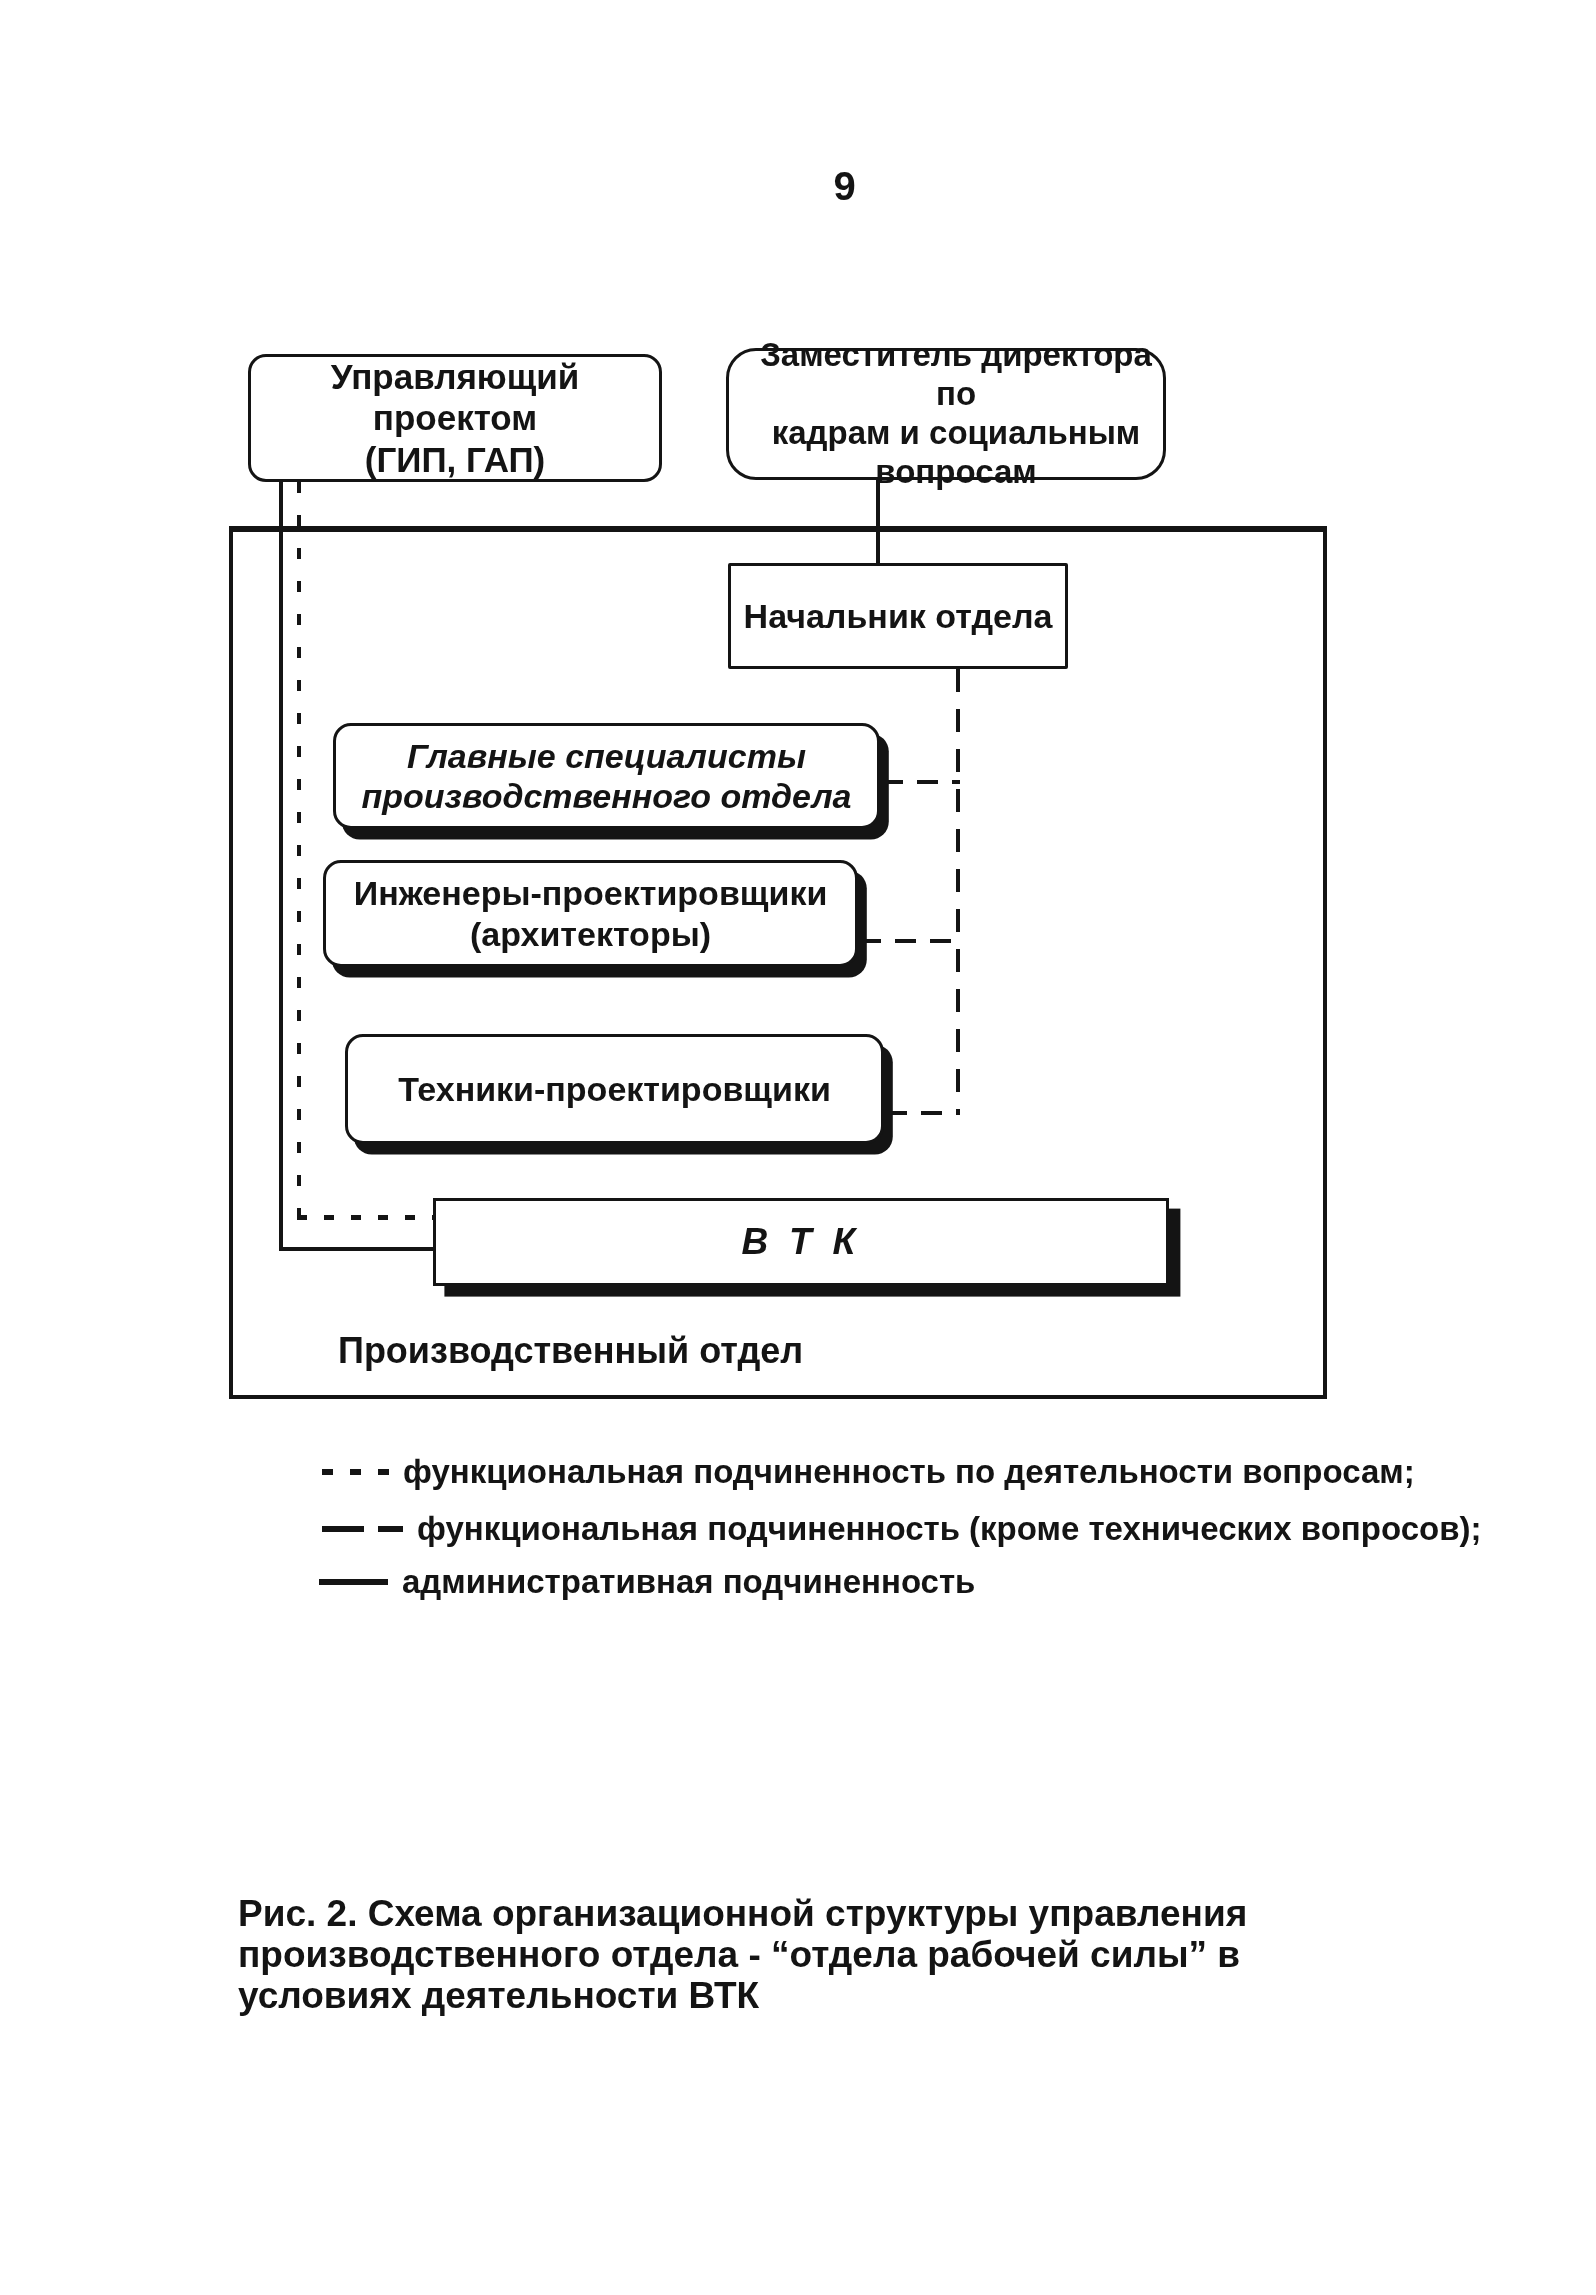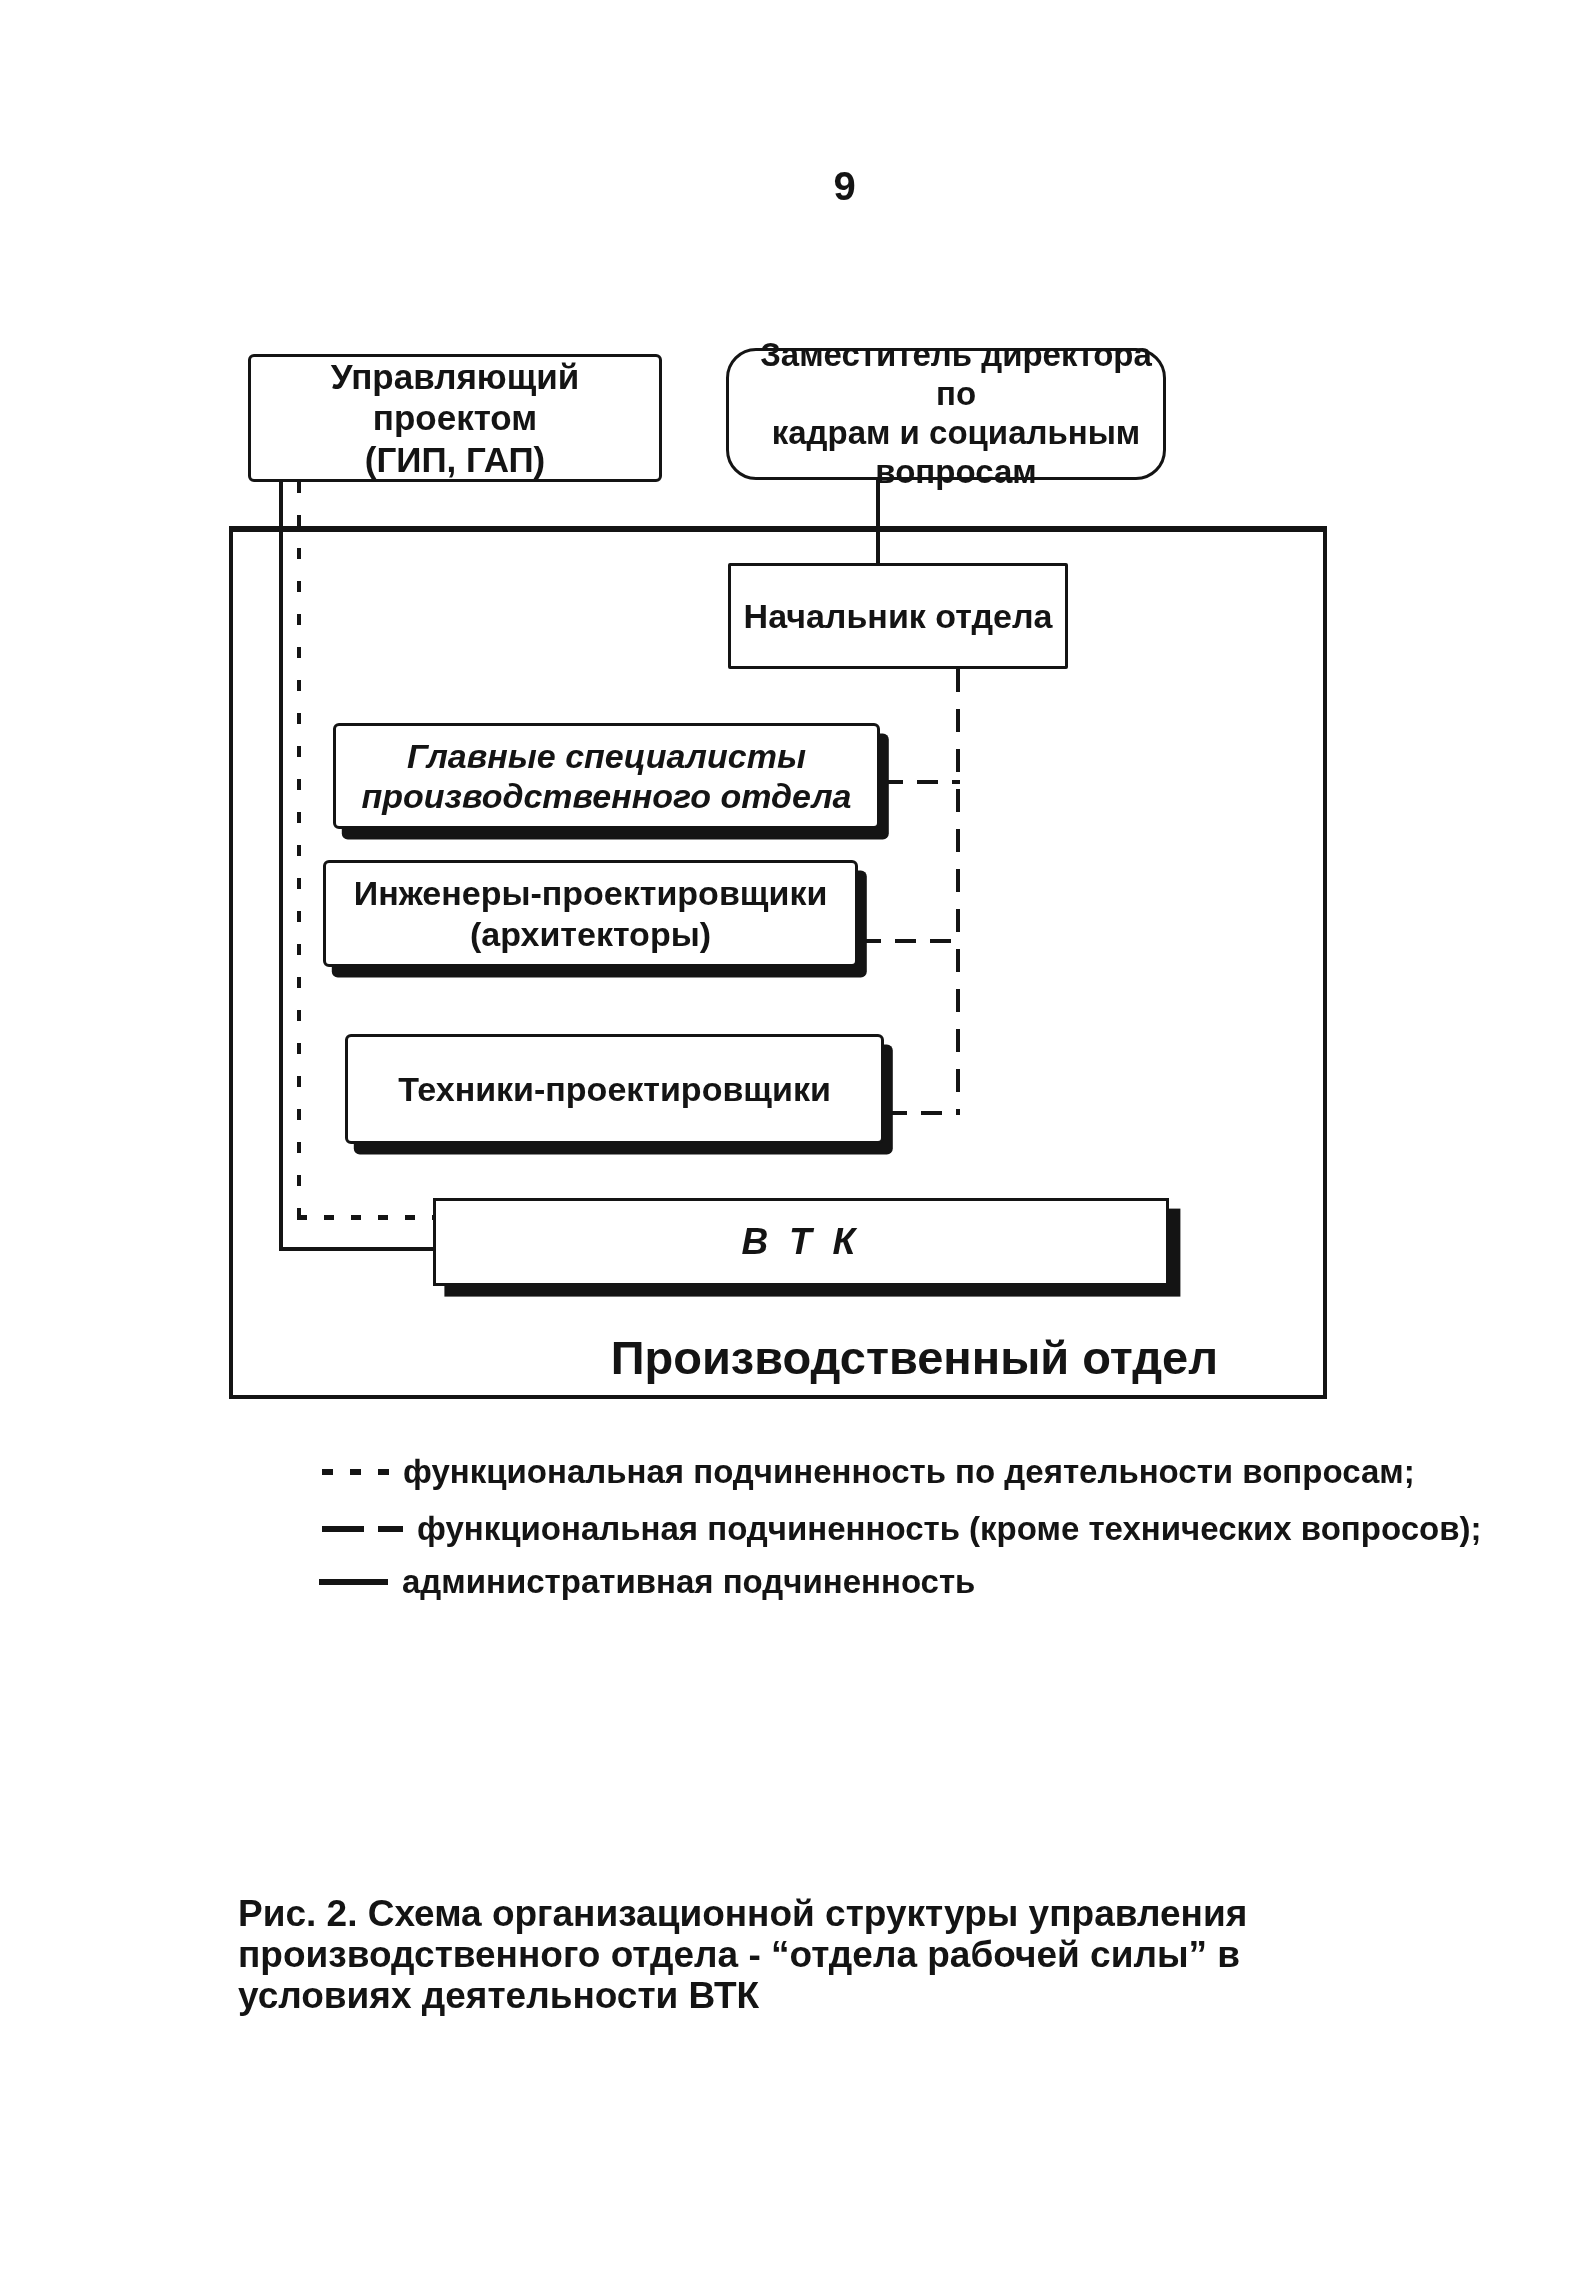--- a/index.html
+++ b/index.html
@@ -7,42 +7,42 @@
   html,body { background:#e8e8e8; }
   #page {
     position:relative; width:1597px; height:2295px;
     background:var(--paper); overflow:hidden;
     font-family:"Liberation Sans","DejaVu Sans",sans-serif;
     color:var(--ink);
   }
   .node {
     position:absolute; display:flex; flex-direction:column;
     align-items:center; justify-content:center;
-    border:3.5px solid var(--ink); border-radius:6px;
+    border:3.5px solid var(--ink); border-radius:18px;
     background:var(--paper); text-align:center;
     font-weight:700; line-height:1.18; z-index:5;
   }
   .node .ln { display:block; }
   .shadowed { box-shadow:8.8px 10.6px 0 0 var(--ink); }
   .rect-node { border-radius:0; }
   .frame {
     position:absolute; border:4.4px solid var(--ink); border-top-width:6.2px;
     background:transparent; z-index:1;
   }
   .line { position:absolute; background:var(--ink); z-index:2; }
   .dash-v { position:absolute; z-index:2;
     background:repeating-linear-gradient(180deg, var(--ink) 0 23px, transparent 23px 40px); }
   .dash-h { position:absolute; z-index:2;
     background:repeating-linear-gradient(90deg, var(--ink) 0 21px, transparent 21px 35px); }
   .dot-v { position:absolute; z-index:2;
     background:repeating-linear-gradient(180deg, var(--ink) 0 11.4px, transparent 11.4px 33px); }
   .dot-h { position:absolute; z-index:2;
     background:repeating-linear-gradient(90deg, var(--ink) 0 9.7px, transparent 9.7px 27px); }
   .page-number { position:absolute; font-weight:700; font-size:40px; }
-  .frame-label { position:absolute; font-weight:700; font-size:47px; text-align:right; z-index:4; }
+  .frame-label { position:absolute; font-weight:700; font-size:36px; text-align:left; z-index:4; }
   .vtk-label { font-size:37px; letter-spacing:5.3px;font-style:italic; }
   .legend-row { position:absolute; display:flex; align-items:center; height:44px; z-index:3; }
   .legend-sym { flex:none; height:5.3px; margin-right:14px; }
   .sym-dotted { width:67px;
     background:linear-gradient(90deg, var(--ink) 0 10.6px, transparent 10.6px 28px, var(--ink) 28px 39px, transparent 39px 56px, var(--ink) 56px 67px); }
   .sym-dashed { width:81px;
     background:linear-gradient(90deg, var(--ink) 0 42px, transparent 42px 56px, var(--ink) 56px 81px); }
   .sym-solid { width:69px; background:var(--ink); }
   .legend-label { font-size:33px; font-weight:600; white-space:nowrap; }
   .caption { position:absolute; text-align:left; font-weight:700; font-size:37px; line-height:41px; }

